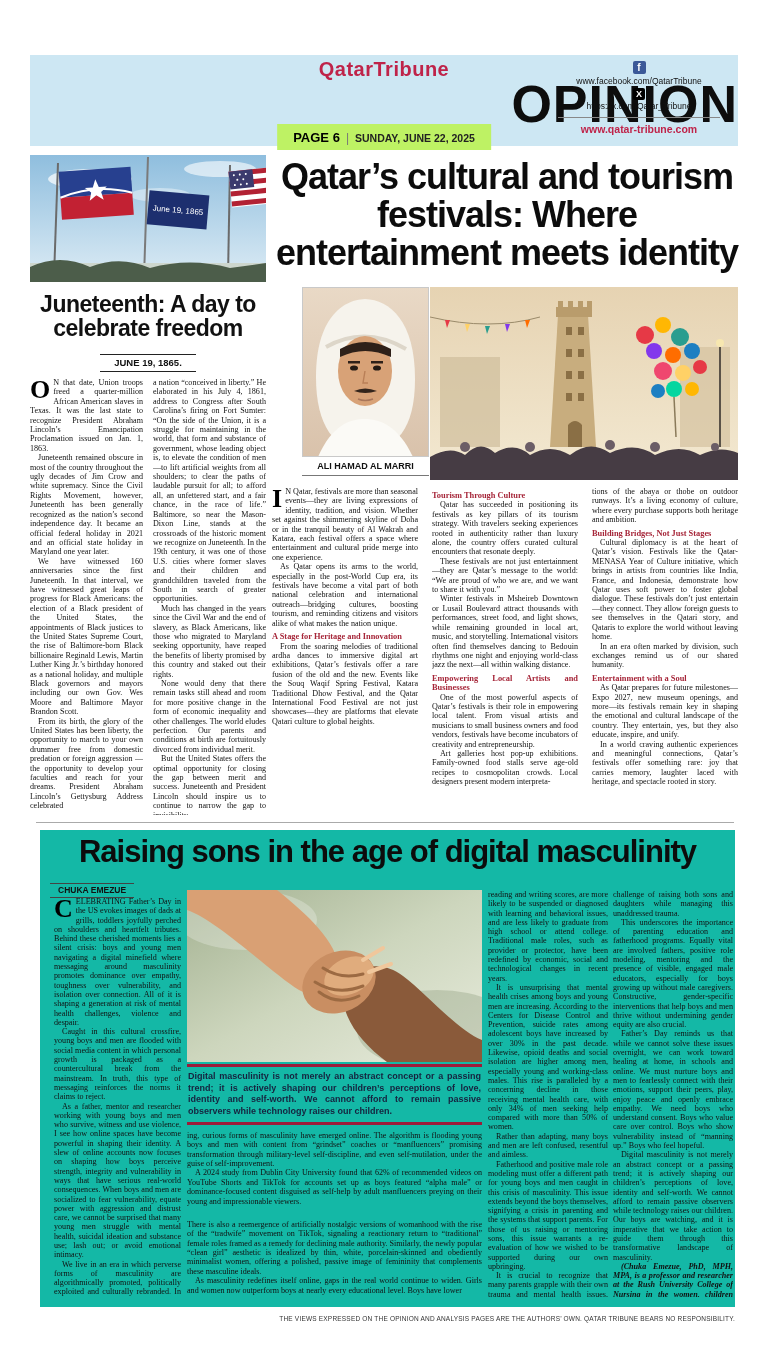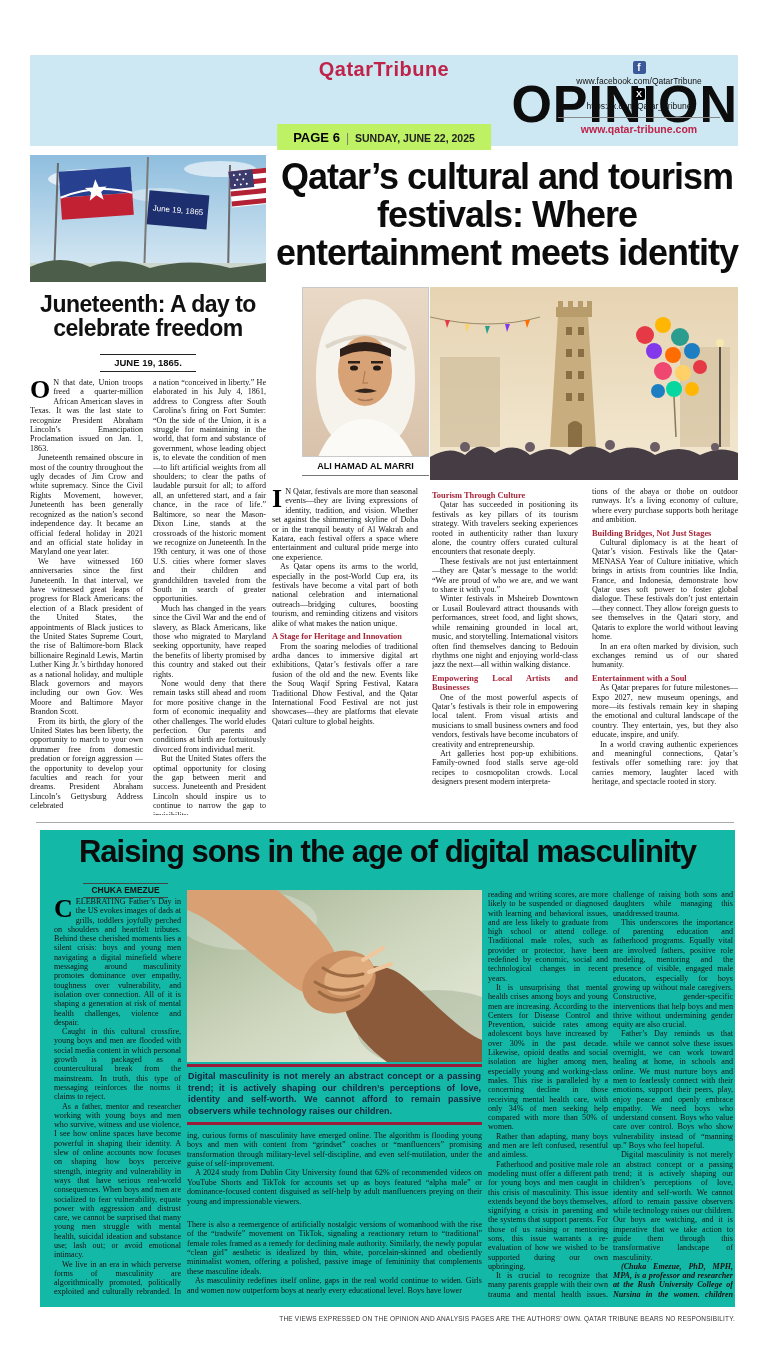--- a/index.html
+++ b/index.html
@@ -49,21 +49,21 @@
   .b-drop,.b-p,.b-cont,.b-sub,.b-bio{margin:0;}
   .b-p,.b-bio{text-indent:8px;}
   .b-bio{font-style:italic;font-weight:700;}
   .b-sub{font-weight:700;color:#a62639;margin-top:4px;font-size:8.4px;}
   .dropcap{float:left;font:700 26px/21px "Liberation Serif",serif;padding:1px 3px 0 0;color:#000;}
   
   .section-rule{position:absolute;left:36px;top:822px;width:698px;border-top:1px solid #aaa;}
   .bottom-section{position:absolute;left:40px;top:830px;width:695px;height:477px;background:#14b8a6;}
   .bottom-headline{text-align:center;padding-top:5px;font:700 31px/1.1 "Liberation Sans",sans-serif;
     letter-spacing:-1px;color:#0c0c0c;}
-  .byline-wrap{position:absolute;left:22px;top:49px;width:127px;text-align:center;text-decoration:underline;}
+  .byline-wrap{position:absolute;left:10px;top:49px;width:127px;text-decoration:underline;}
   .byline{display:inline-block;border-top:1px solid #444;border-bottom:1px solid #444;
     font:700 8.5px/1 "Liberation Sans",sans-serif;padding:2px 8px;}
   .b-col{position:absolute;text-align:justify;font-size:8.1px;line-height:9.3px;overflow:hidden;}
   .b-col1{left:14px;top:67px;width:127px;height:400px;}
   .photo-block{position:absolute;left:147px;top:60px;width:295px;}
   .caption{border-top:3px solid #9c1b3a;border-bottom:3px solid #9c1b3a;margin-top:2px;
     font:700 9px/1.3 "Liberation Sans",sans-serif;color:#16233f;padding:4px 1px;text-align:justify;}
   .sub-cols{display:flex;gap:10px;margin-top:6px;height:168px;flex-direction:column;}
   .sub-cols .ncol{flex:1;}
   .b-col4{left:448px;top:60px;width:120px;height:407px;}

